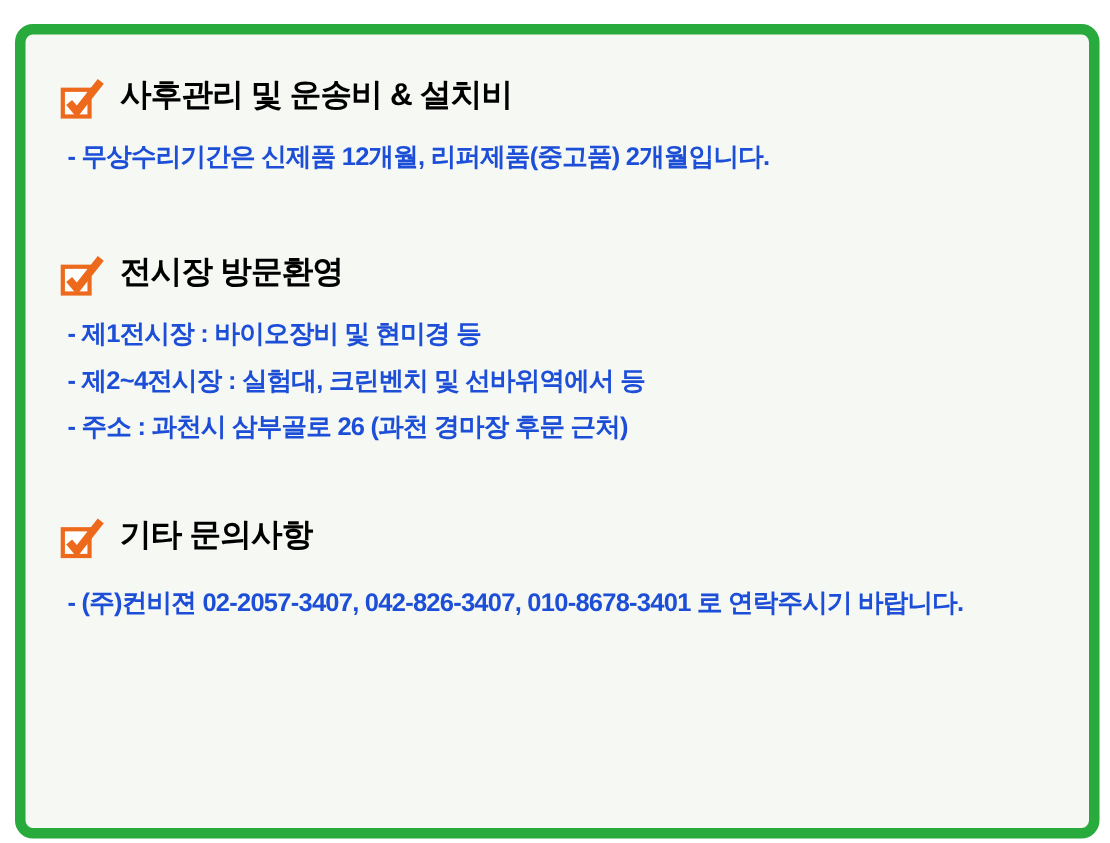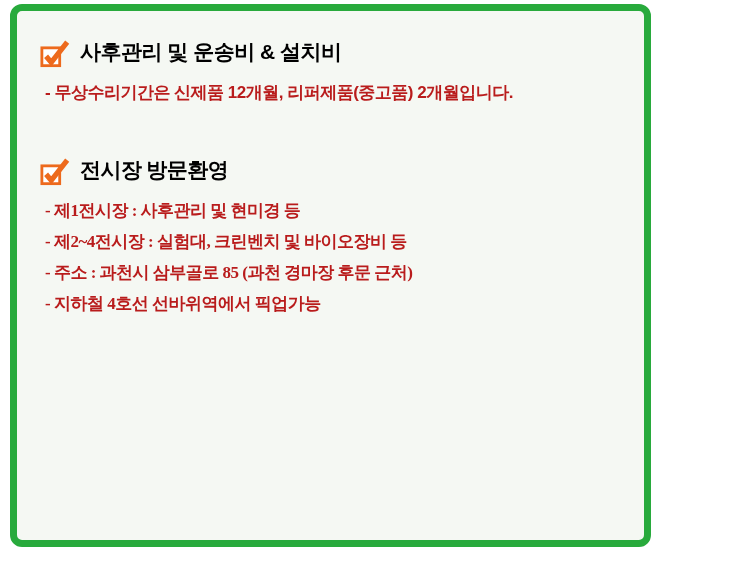--- a/index.html
+++ b/index.html
@@ -4,29 +4,29 @@
 <style>
   * { margin: 0; padding: 0; box-sizing: border-box; }
   html, body {
     width: 740px; height: 562px;
     background: #ffffff;
     font-family: "Liberation Sans", "DejaVu Sans", sans-serif;
     overflow: hidden;
   }
   .panel {
     position: absolute;
-    left: 10px; top: 4px;
-    width: 641px; height: 543px;
+    left: 10px; top: 16px;
+    width: 723px; height: 543px;
     background: #f5f8f3;
     border: 7px solid #28aa3c;
     border-radius: 12px;
     padding: 24px 11px 0 23px;
   }
   .section { margin-top: 0; }
-  .section + .section.gap-lg { margin-top: 45px; font-family: Liberation Serif, serif; }
+  .section + .section.gap-lg { margin-top: 45px; }
   .section + .section.gap-md { margin-top: 40px; }
   .section-header {
     display: flex;
     align-items: flex-end;
     gap: 10px;
     margin-bottom: 12px;
   }
   .checkbox-icon {
     width: 30px; height: 30px;
     flex: 0 0 auto;
@@ -37,21 +37,21 @@
     font-size: 21px;
     font-weight: 700;
     color: #000000;
     letter-spacing: -0.5px;
     line-height: 26px;
   }
   .item-list { padding-left: 5px; }
   .item {
     font-size: 17px;
     font-weight: 700;
-    color: #b91c1c;
+    color: #1d4ed8;
     letter-spacing: -0.5px;
     line-height: 31px;
     white-space: nowrap;
   }
   .sec3 .section-header { margin-bottom: 16px; }
 </style>
 </head>
 <body>
 
 <div class="panel">
@@ -71,21 +71,32 @@
 
   <div class="section sec2 gap-lg">
     <div class="section-header">
       <svg class="checkbox-icon" viewBox="0 0 32 30" aria-hidden="true">
         <rect x="2" y="9.5" width="19" height="19" fill="#ffffff" stroke="#ed6a1c" stroke-width="3"></rect>
         <path d="M6.5 18.5 L12 25 L29 3.5" fill="none" stroke="#ed6a1c" stroke-width="5.5" stroke-linecap="butt" stroke-linejoin="miter"></path>
       </svg>
       <div class="section-title">전시장 방문환영</div>
     </div>
     <div class="item-list">
-      <div class="item">- 제1전시장 : 사후관리 및 현미경 등</div>
-      <div class="item">- 제2~4전시장 : 실험대, 크린벤치 및 바이오장비 등</div>
-      <div class="item">- 주소 : 과천시 삼부골로 85 (과천 경마장 후문 근처)</div>
-      <div class="item">- 지하철 4호선 선바위역에서 픽업가능</div>
+      <div class="item">- 제1전시장 : 바이오장비 및 현미경 등</div>
+      <div class="item">- 제2~4전시장 : 실험대, 크린벤치 및 선바위역에서 등</div>
+      <div class="item">- 주소 : 과천시 삼부골로 26 (과천 경마장 후문 근처)</div>
     </div>
   </div>
 
+  <div class="section sec3 gap-md">
+    <div class="section-header">
+      <svg class="checkbox-icon" viewBox="0 0 32 30" aria-hidden="true">
+        <rect x="2" y="9.5" width="19" height="19" fill="#ffffff" stroke="#ed6a1c" stroke-width="3"></rect>
+        <path d="M6.5 18.5 L12 25 L29 3.5" fill="none" stroke="#ed6a1c" stroke-width="5.5" stroke-linecap="butt" stroke-linejoin="miter"></path>
+      </svg>
+      <div class="section-title">기타 문의사항</div>
+    </div>
+    <div class="item-list">
+      <div class="item">- (주)컨비젼 02-2057-3407, 042-826-3407, 010-8678-3401 로 연락주시기 바랍니다.</div>
+    </div>
+  </div>
 
 </div>
 
 </body></html>

